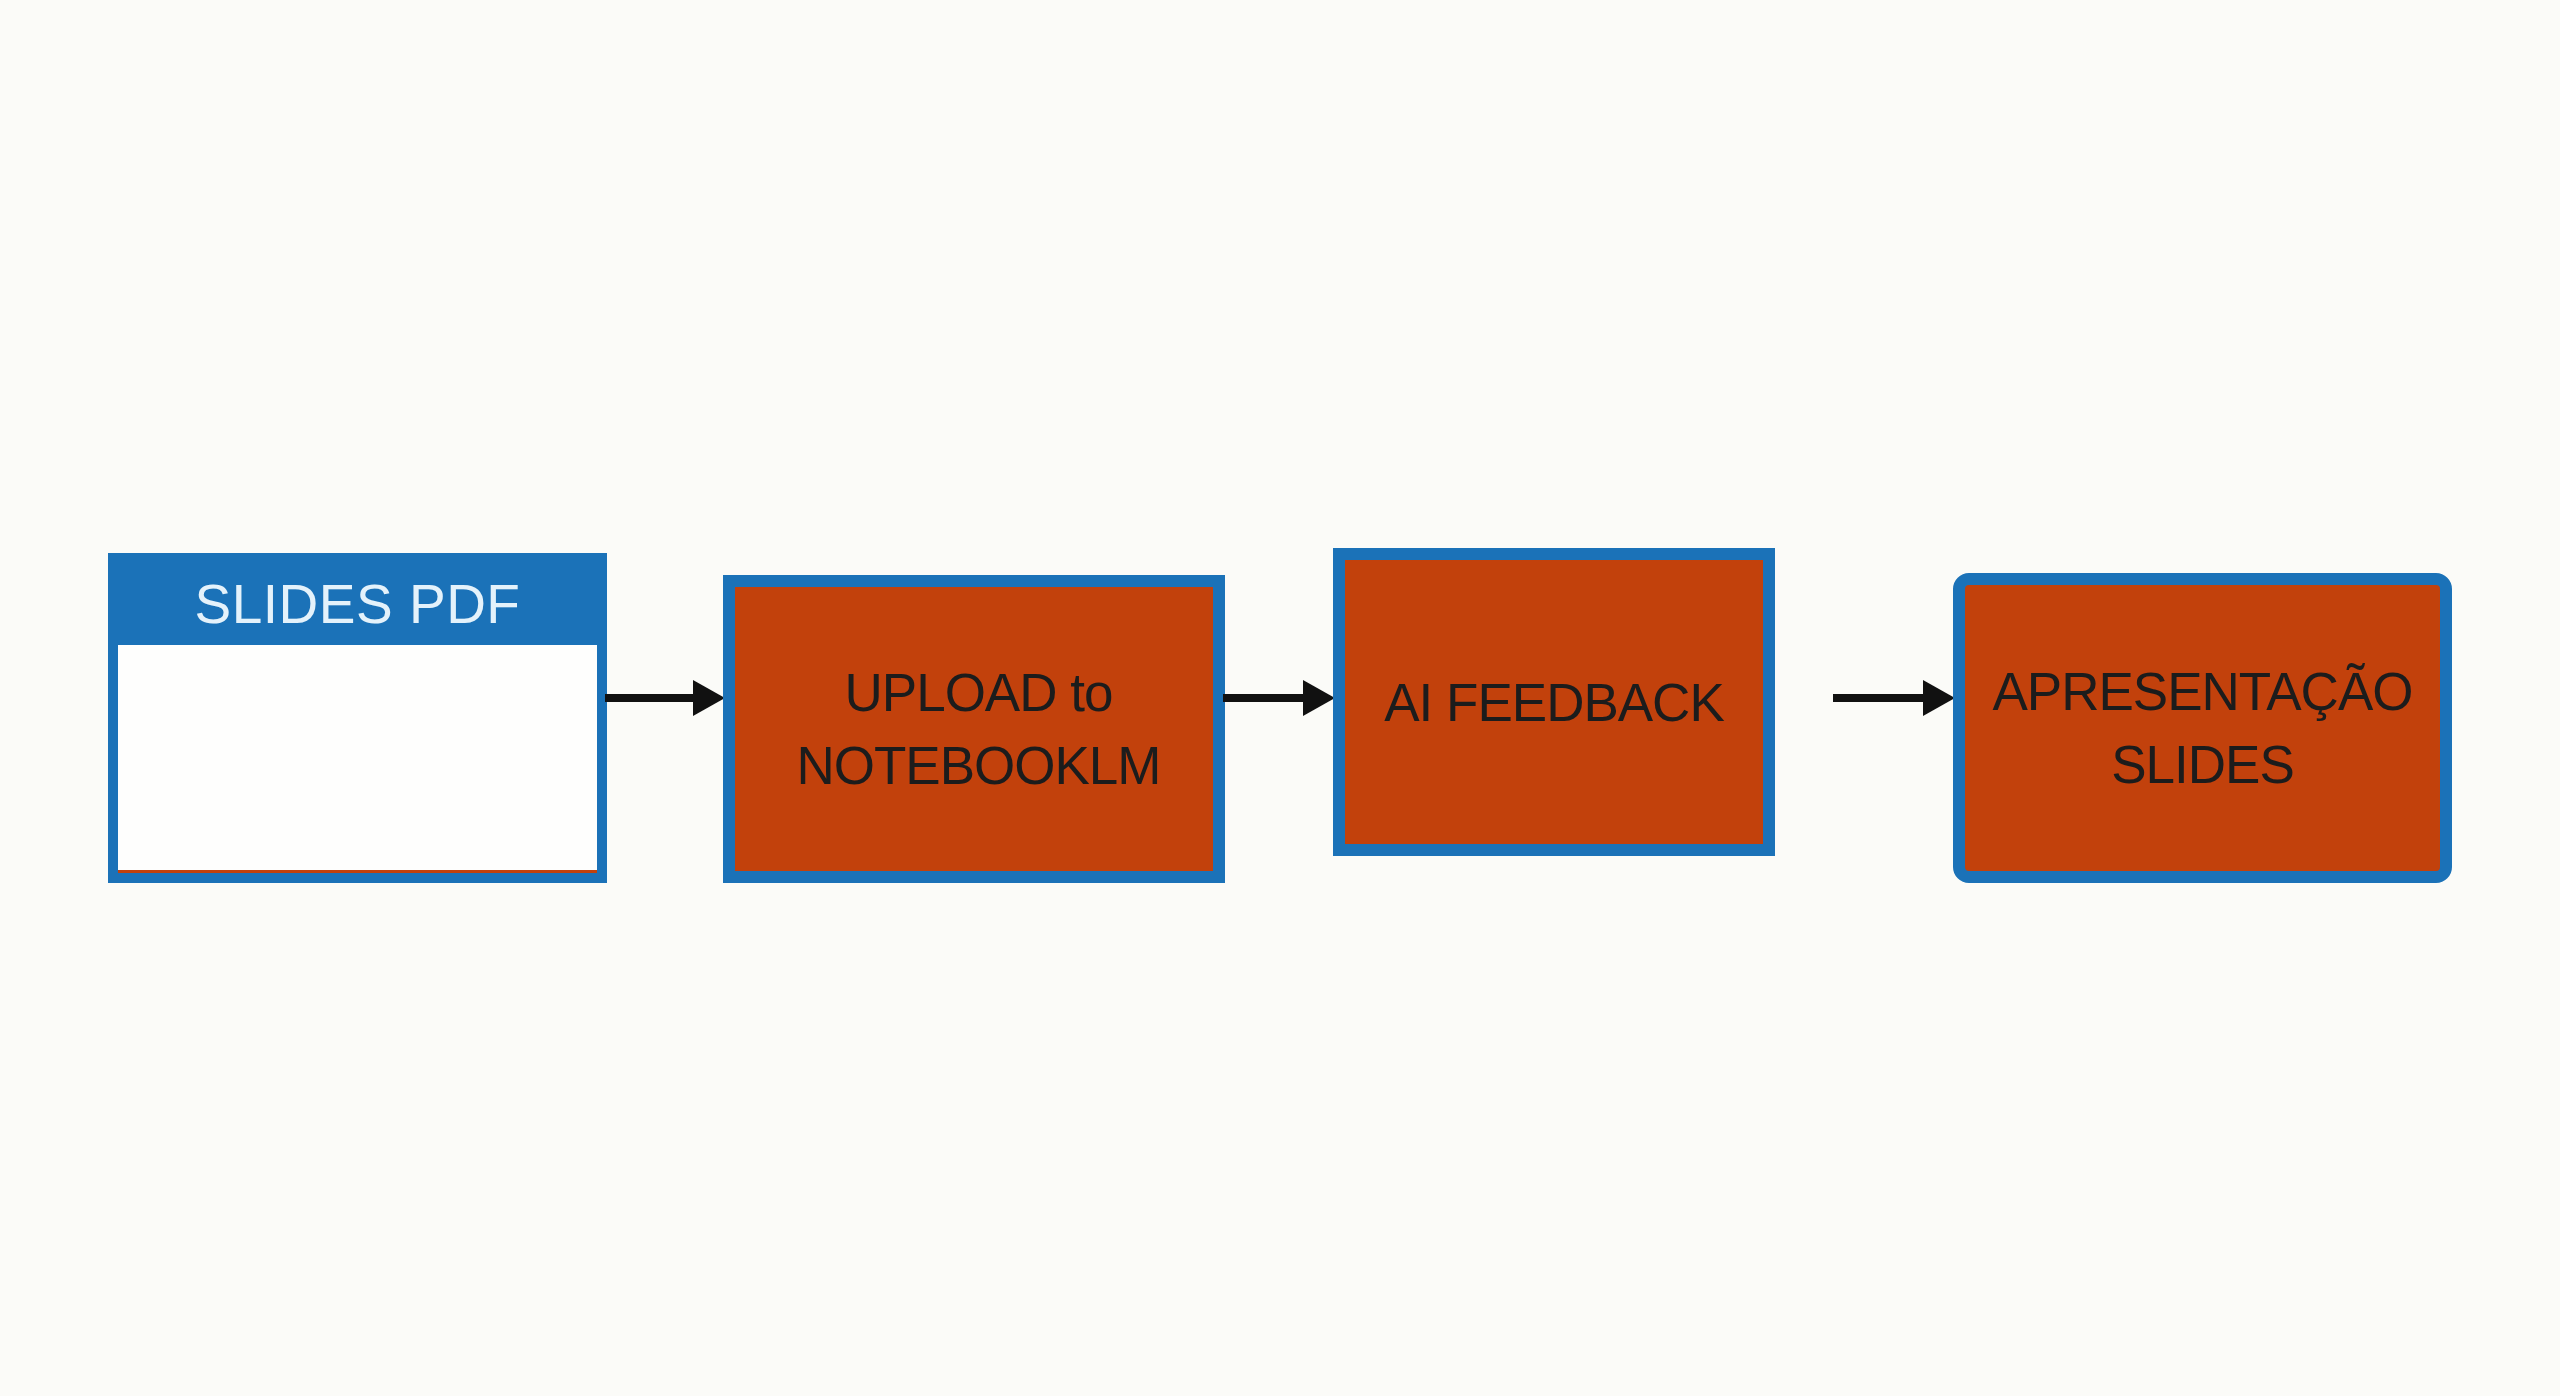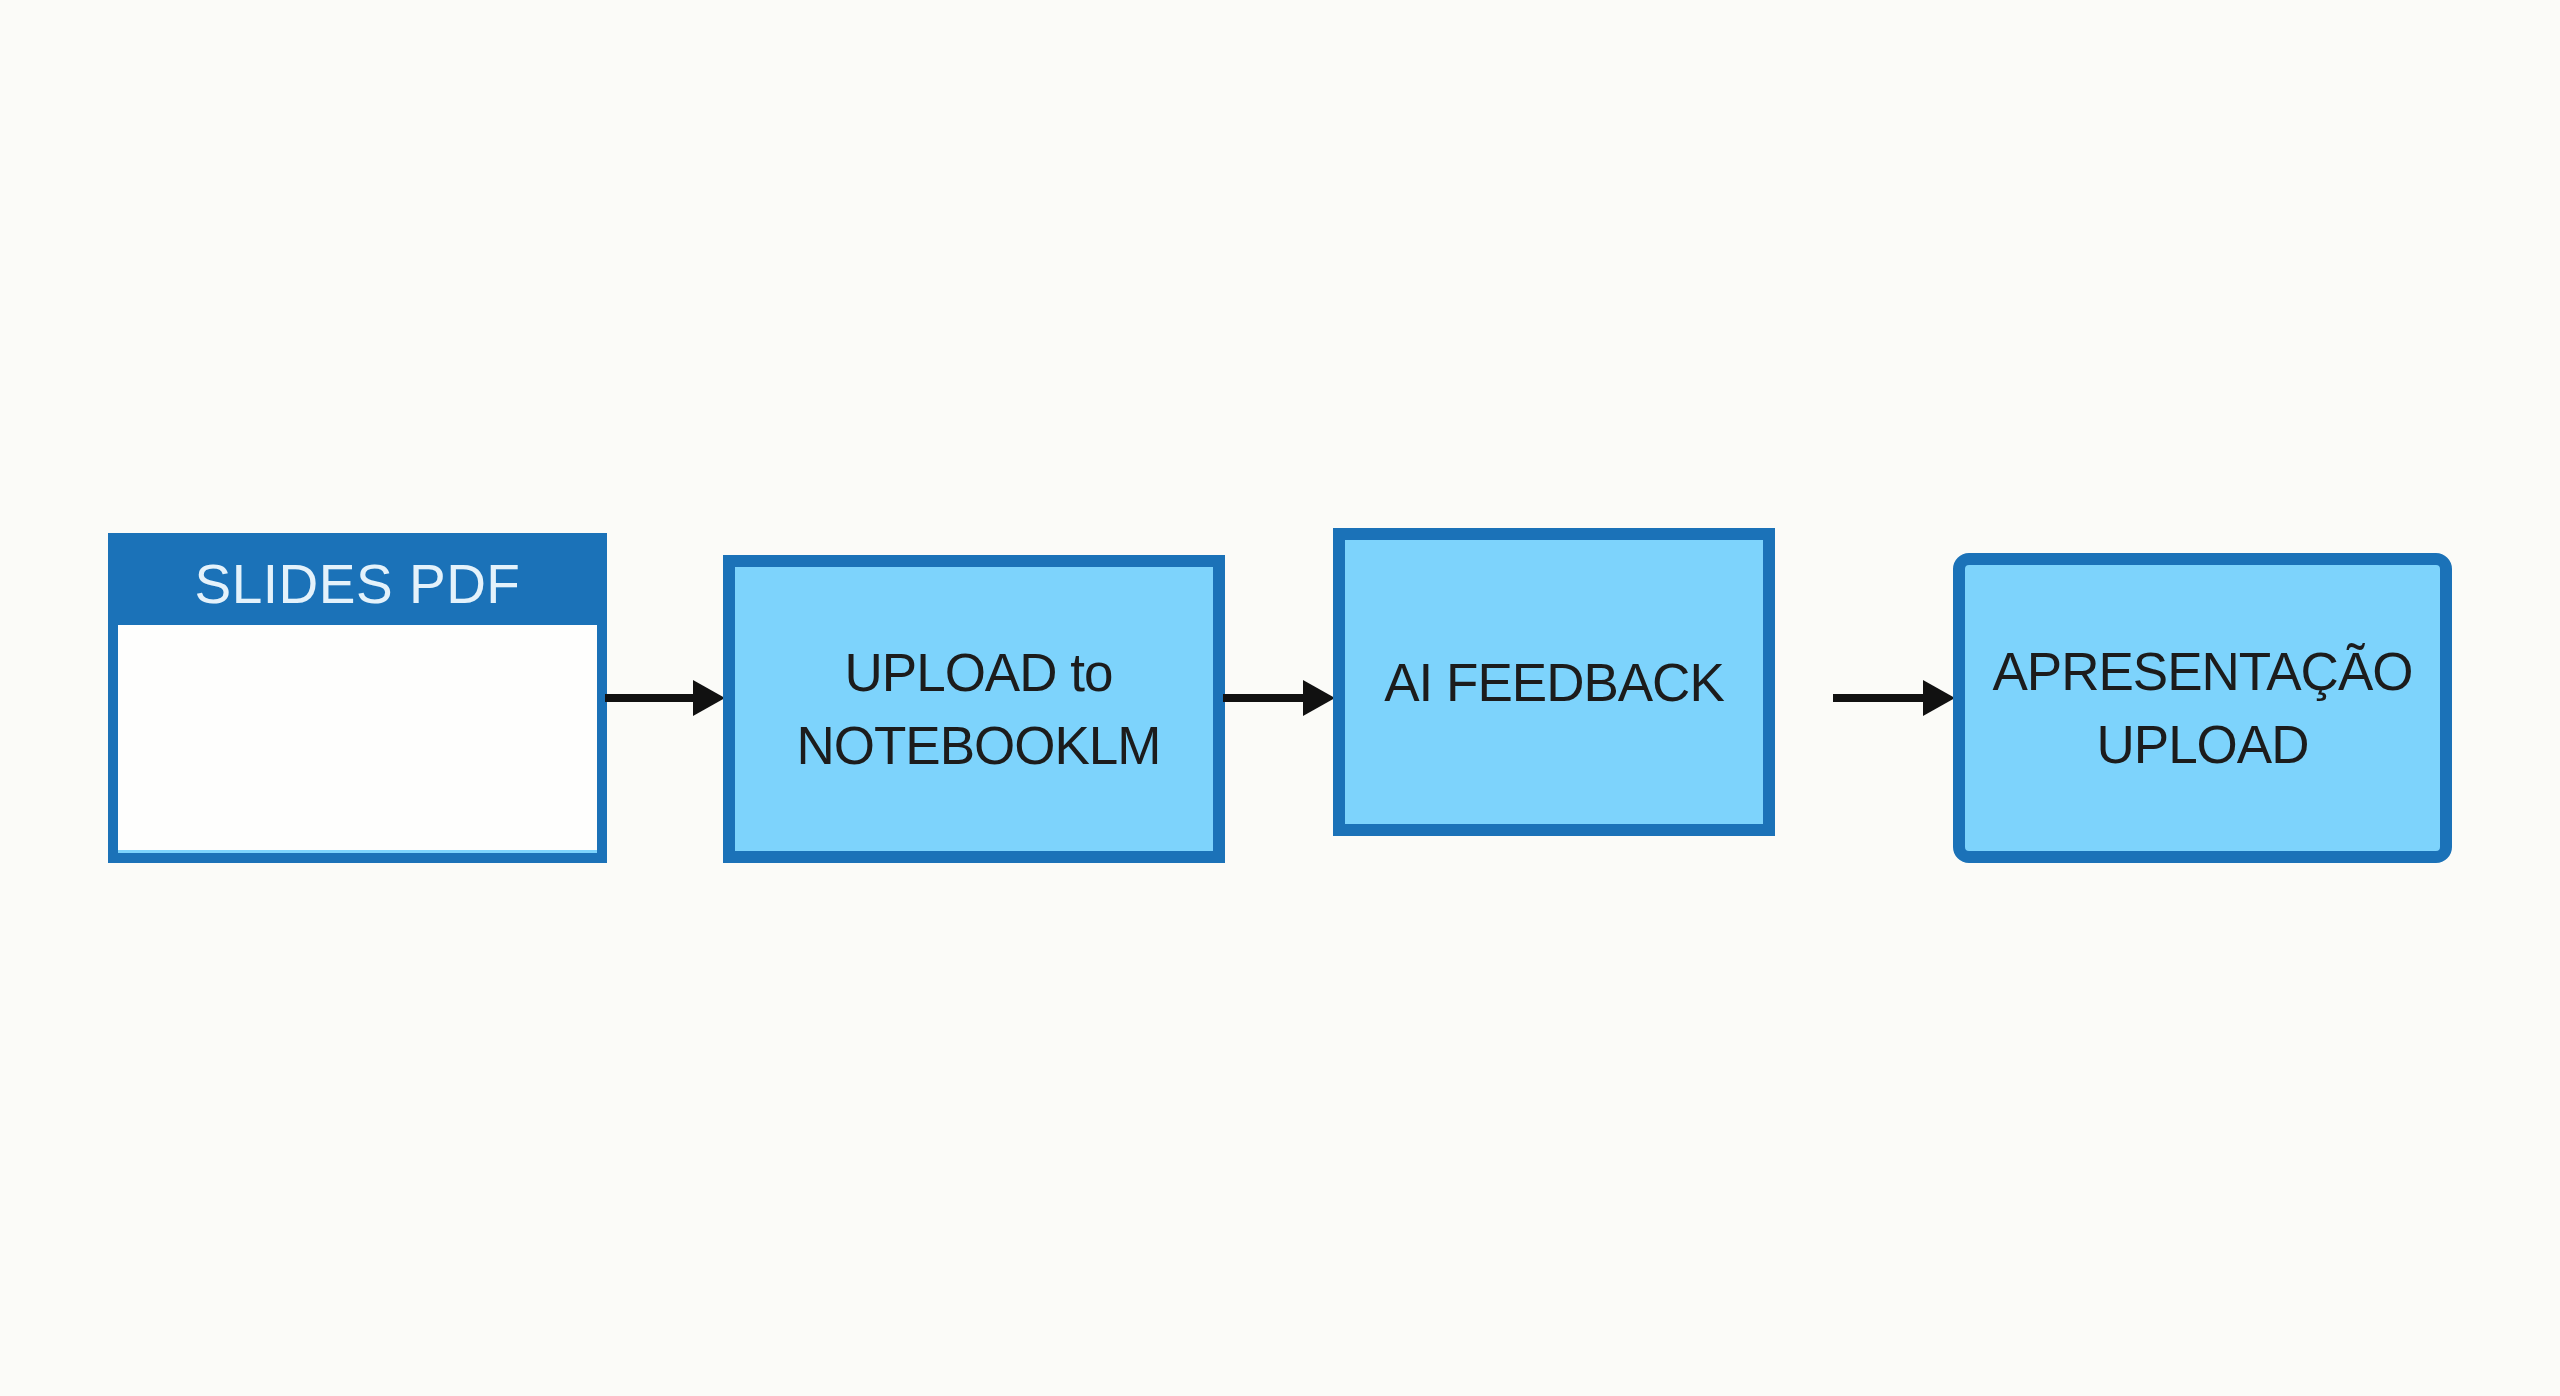--- a/index.html
+++ b/index.html
@@ -3,23 +3,23 @@
 <meta charset="utf-8">
 <style>
   html,body{margin:0;padding:0;}
   body{
     width:2560px;height:1396px;position:relative;overflow:hidden;
     background:#fbfbf8;
     font-family:"Liberation Sans",sans-serif;
   }
   .node{
     position:absolute;box-sizing:border-box;
-    background:#7dd3fc;border:12px solid #1b72b8;
+    background:#c2410c;border:12px solid #1b72b8;
     display:flex;align-items:center;justify-content:center;
-    text-align:center;color:#1c1c1c;
+    text-align:center;color:#1c1c1c;margin-top:20px;
   }
   .node-label{font-size:53px;line-height:73px;letter-spacing:-1px;font-weight:400;}
   .node-label span{display:block;}
   
   #node-slides{left:108px;top:533px;width:499px;height:330px;border-width:10px;display:block;}
   .node-header{
     height:82px;background:#1b72b8;
     display:flex;align-items:center;justify-content:center;
     color:#e4f2fb;font-size:55px;letter-spacing:0.5px;
     box-shadow:0 3px 0 rgba(25,45,70,0.45);
@@ -76,15 +76,15 @@
 <div class="connector" id="arrow-3">
   <svg viewBox="0 0 122 60" preserveAspectRatio="none">
     <line x1="0" y1="30" x2="96" y2="30" stroke="#111111" stroke-width="8"></line>
     <polygon points="90,12 122,30 90,48" fill="#111111"></polygon>
   </svg>
 </div>
 
 <div class="node" id="node-final">
   <div class="node-label">
     <span>APRESENTAÇÃO</span>
-    <span>UPLOAD</span>
+    <span>SLIDES</span>
   </div>
 </div>
 
 </body></html>

